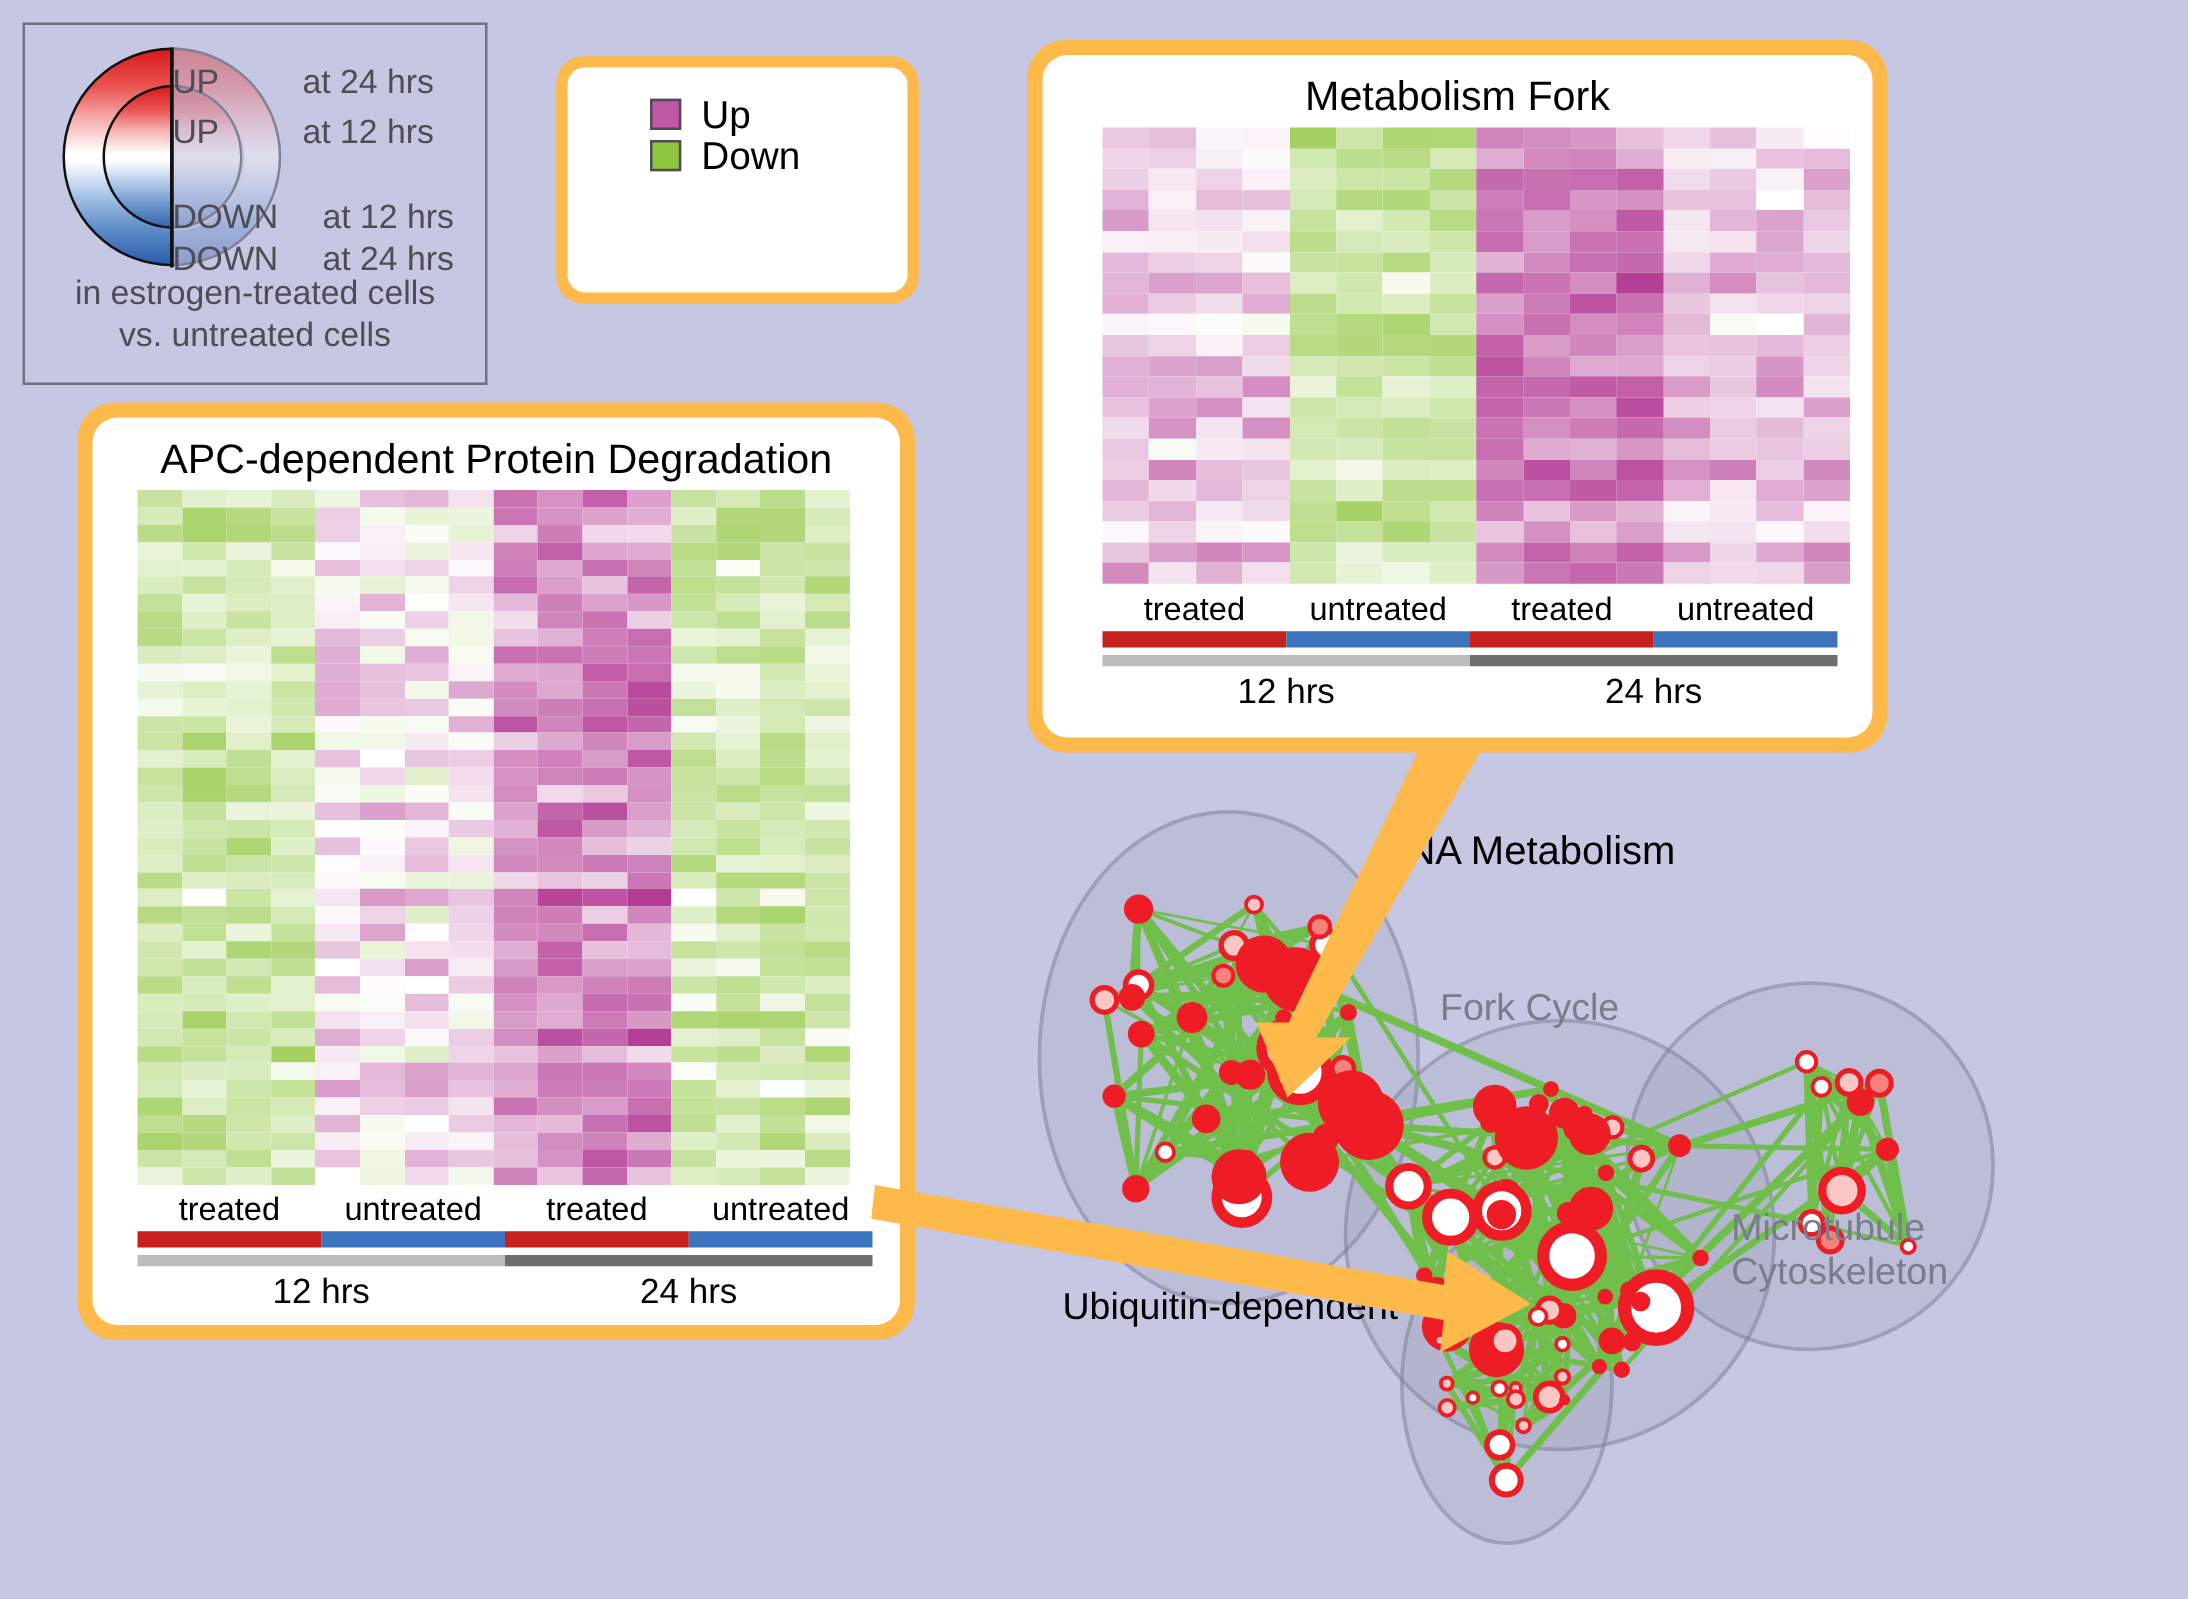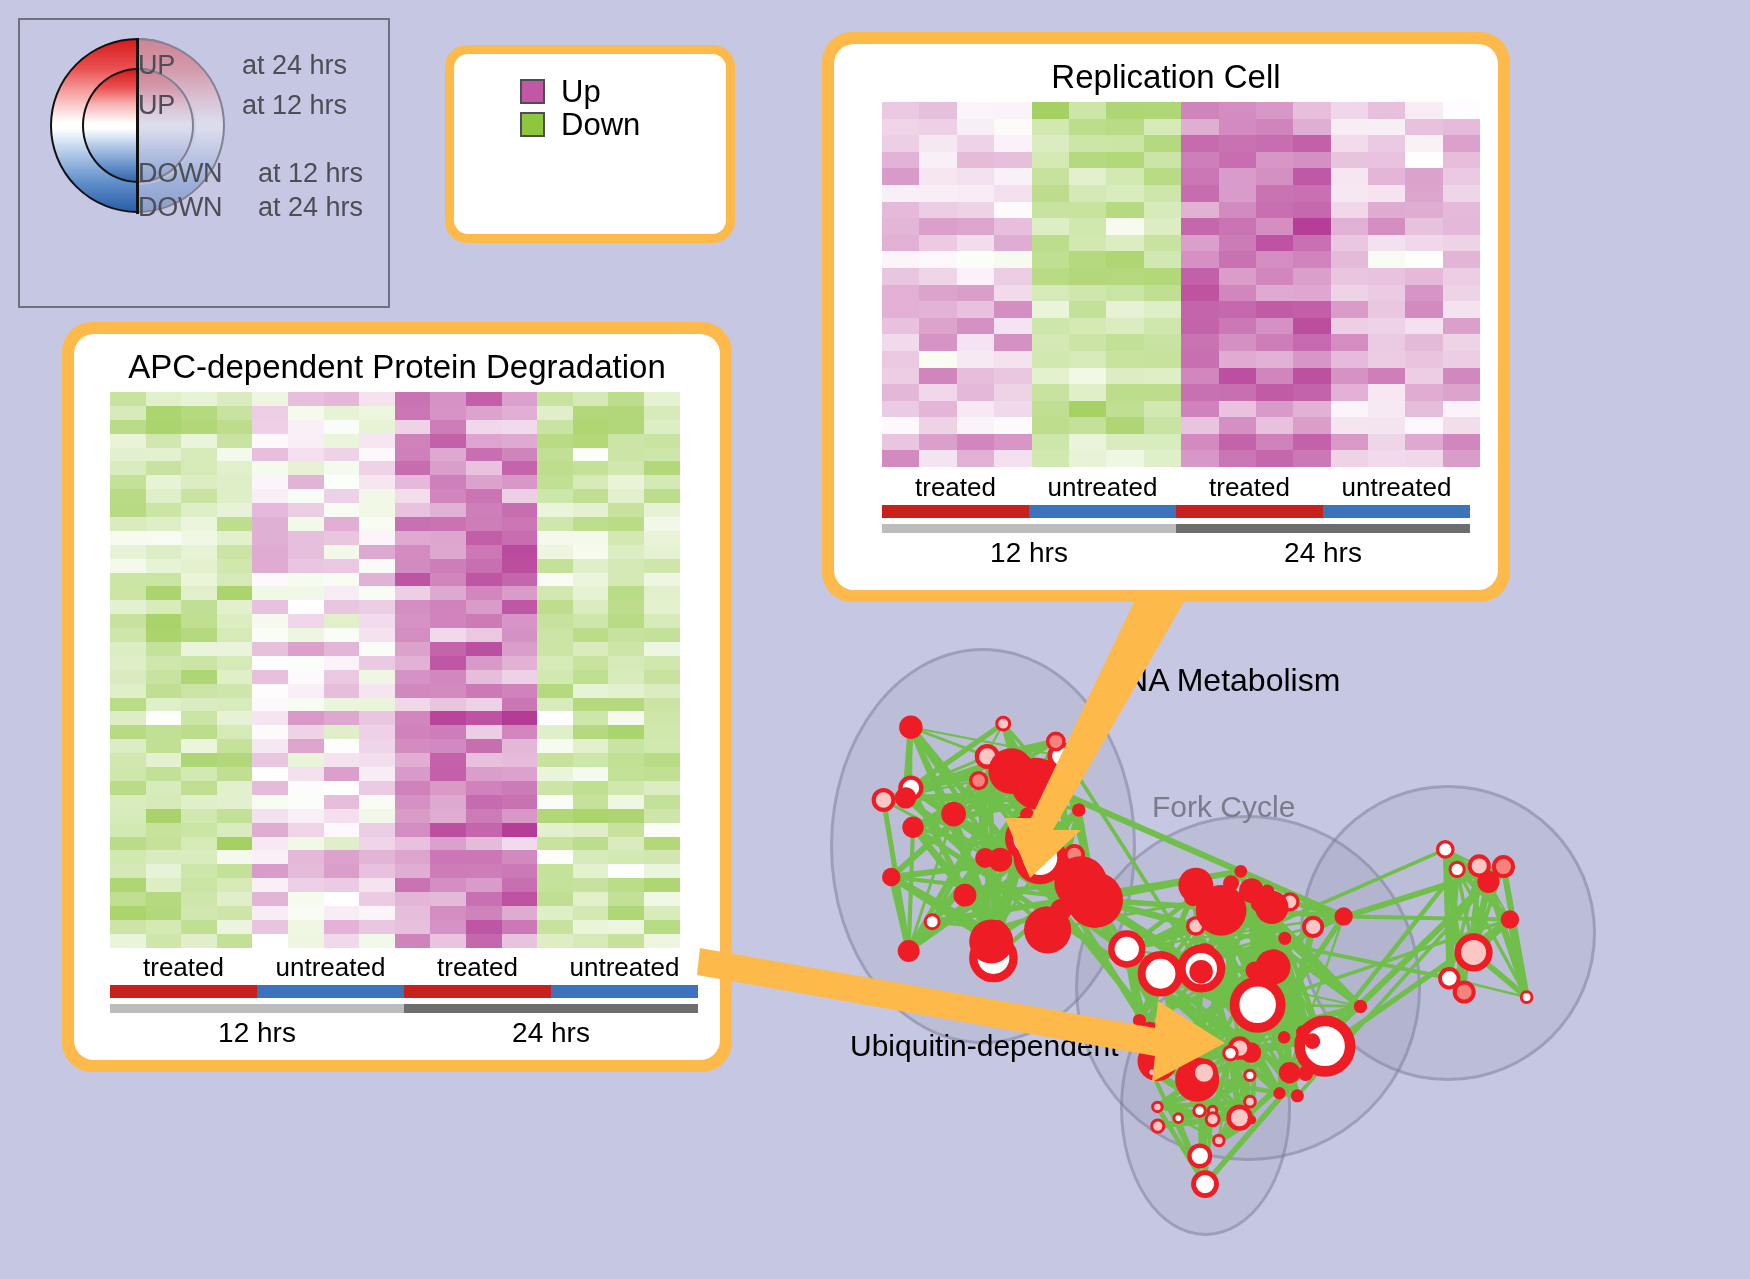--- a/index.html
+++ b/index.html
@@ -93,40 +93,44 @@
 
   <div class="wheel-lbl" style="left:118px;top:30px;">UP</div>
   <div class="wheel-time" style="left:222px;top:30px;">at 24 hrs</div>
   <div class="wheel-lbl" style="left:118px;top:70px;">UP</div>
   <div class="wheel-time" style="left:222px;top:70px;">at 12 hrs</div>
   <div class="wheel-lbl" style="left:118px;top:138px;">DOWN</div>
   <div class="wheel-time" style="left:238px;top:138px;">at 12 hrs</div>
   <div class="wheel-lbl" style="left:118px;top:172px;">DOWN</div>
   <div class="wheel-time" style="left:238px;top:172px;">at 24 hrs</div>
 
+  <div id="wheel-caption">
+    <div>in estrogen-treated cells</div>
+    <div>vs. untreated cells</div>
+  </div>
 </div>
 
 <div class="abs" id="ud-legend">
   <div id="ud-legend-inner">
     <div class="ud-rows">
       <div class="ud-row">
         <span class="swatch" style="background:#c257a5"></span>
         <span class="ud-lab">Up</span>
       </div>
       <div class="ud-row">
         <span class="swatch" style="background:#8fc63d"></span>
         <span class="ud-lab">Down</span>
       </div>
     </div>
   </div>
 </div>
 
 <div class="abs panel" id="panel-rep">
   <div class="panel-inner">
-    <div class="panel-title">Replication Cell</div>
+    <div class="panel-title">Metabolism Fork</div>
     <div class="hm" id="hm-rep" style="left: 48px; top: 58px; grid-template-columns: repeat(16, 37.4px); grid-template-rows: repeat(22, 16.6px);">
         <div style="background: rgb(234, 200, 225);"></div>
         <div style="background: rgb(230, 191, 220);"></div>
         <div style="background: rgb(251, 244, 249);"></div>
         <div style="background: rgb(251, 243, 249);"></div>
         <div style="background: rgb(165, 209, 99);"></div>
         <div style="background: rgb(205, 230, 168);"></div>
         <div style="background: rgb(175, 214, 117);"></div>
         <div style="background: rgb(176, 215, 118);"></div>
         <div style="background: rgb(208, 132, 188);"></div>
@@ -1826,20 +1830,24 @@
           <circle cx="461.7801313458926" cy="519.8296039039177" r="4.407785660544311" fill="#ee1c25"></circle>
         </g>
         <g>
           <circle cx="305" cy="300" r="28" fill="#ee1c25"></circle>
         </g>
       </g>
     </svg>
 
   <div class="nlabel" style="left:312px;top:62px;font-size:32px;color:#000;">DNA Metabolism</div>
   <div class="nlabel" style="left:362px;top:190px;font-size:30px;color:#7a7c8c;">Fork Cycle</div>
+  <div class="nlabel" style="left:595px;top:365px;font-size:30px;color:#7a7c8c;line-height:1.18;">
+    <div>Microtubule</div>
+    <div>Cytoskeleton</div>
+  </div>
   <div class="nlabel" style="left:60px;top:428px;font-size:30px;color:#000;line-height:1.2;">
     <div>Ubiquitin-dependent</div>
   </div>
 </div>
 
 <svg class="abs" style="left:0;top:0;width:1750px;height:1279px;pointer-events:none;">
   <polygon fill="#fdb94a" points="1135,600 1185,600 1053,830 1081,830 1030,878 1005,818 1031,818"></polygon>
   <polygon fill="#fdb94a" points="700,948 1155,1028 1158,1001 1225,1043 1152,1082 1155,1056 697,975"></polygon>
 </svg>
 

